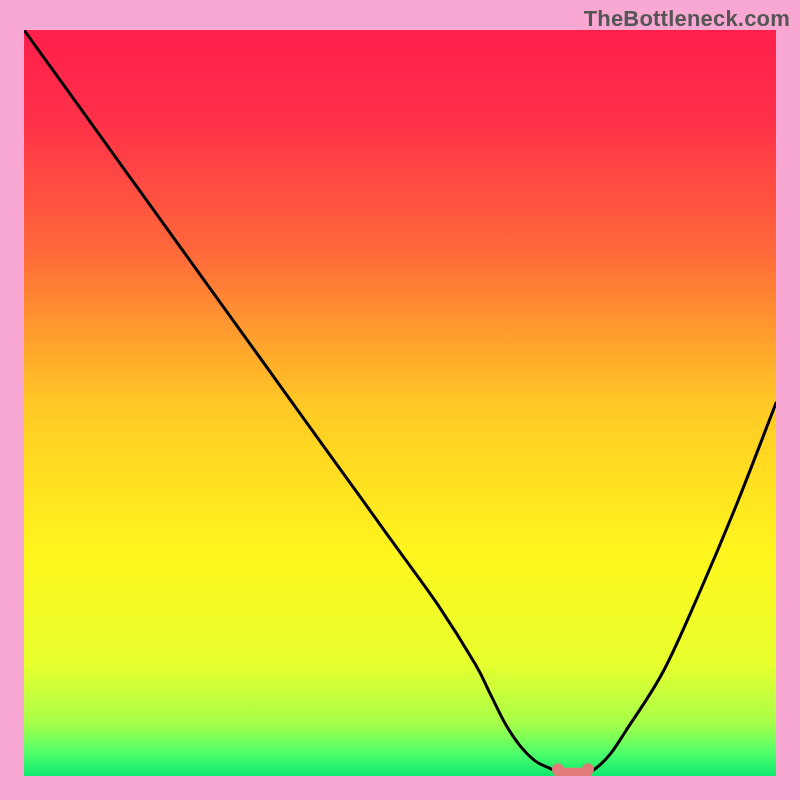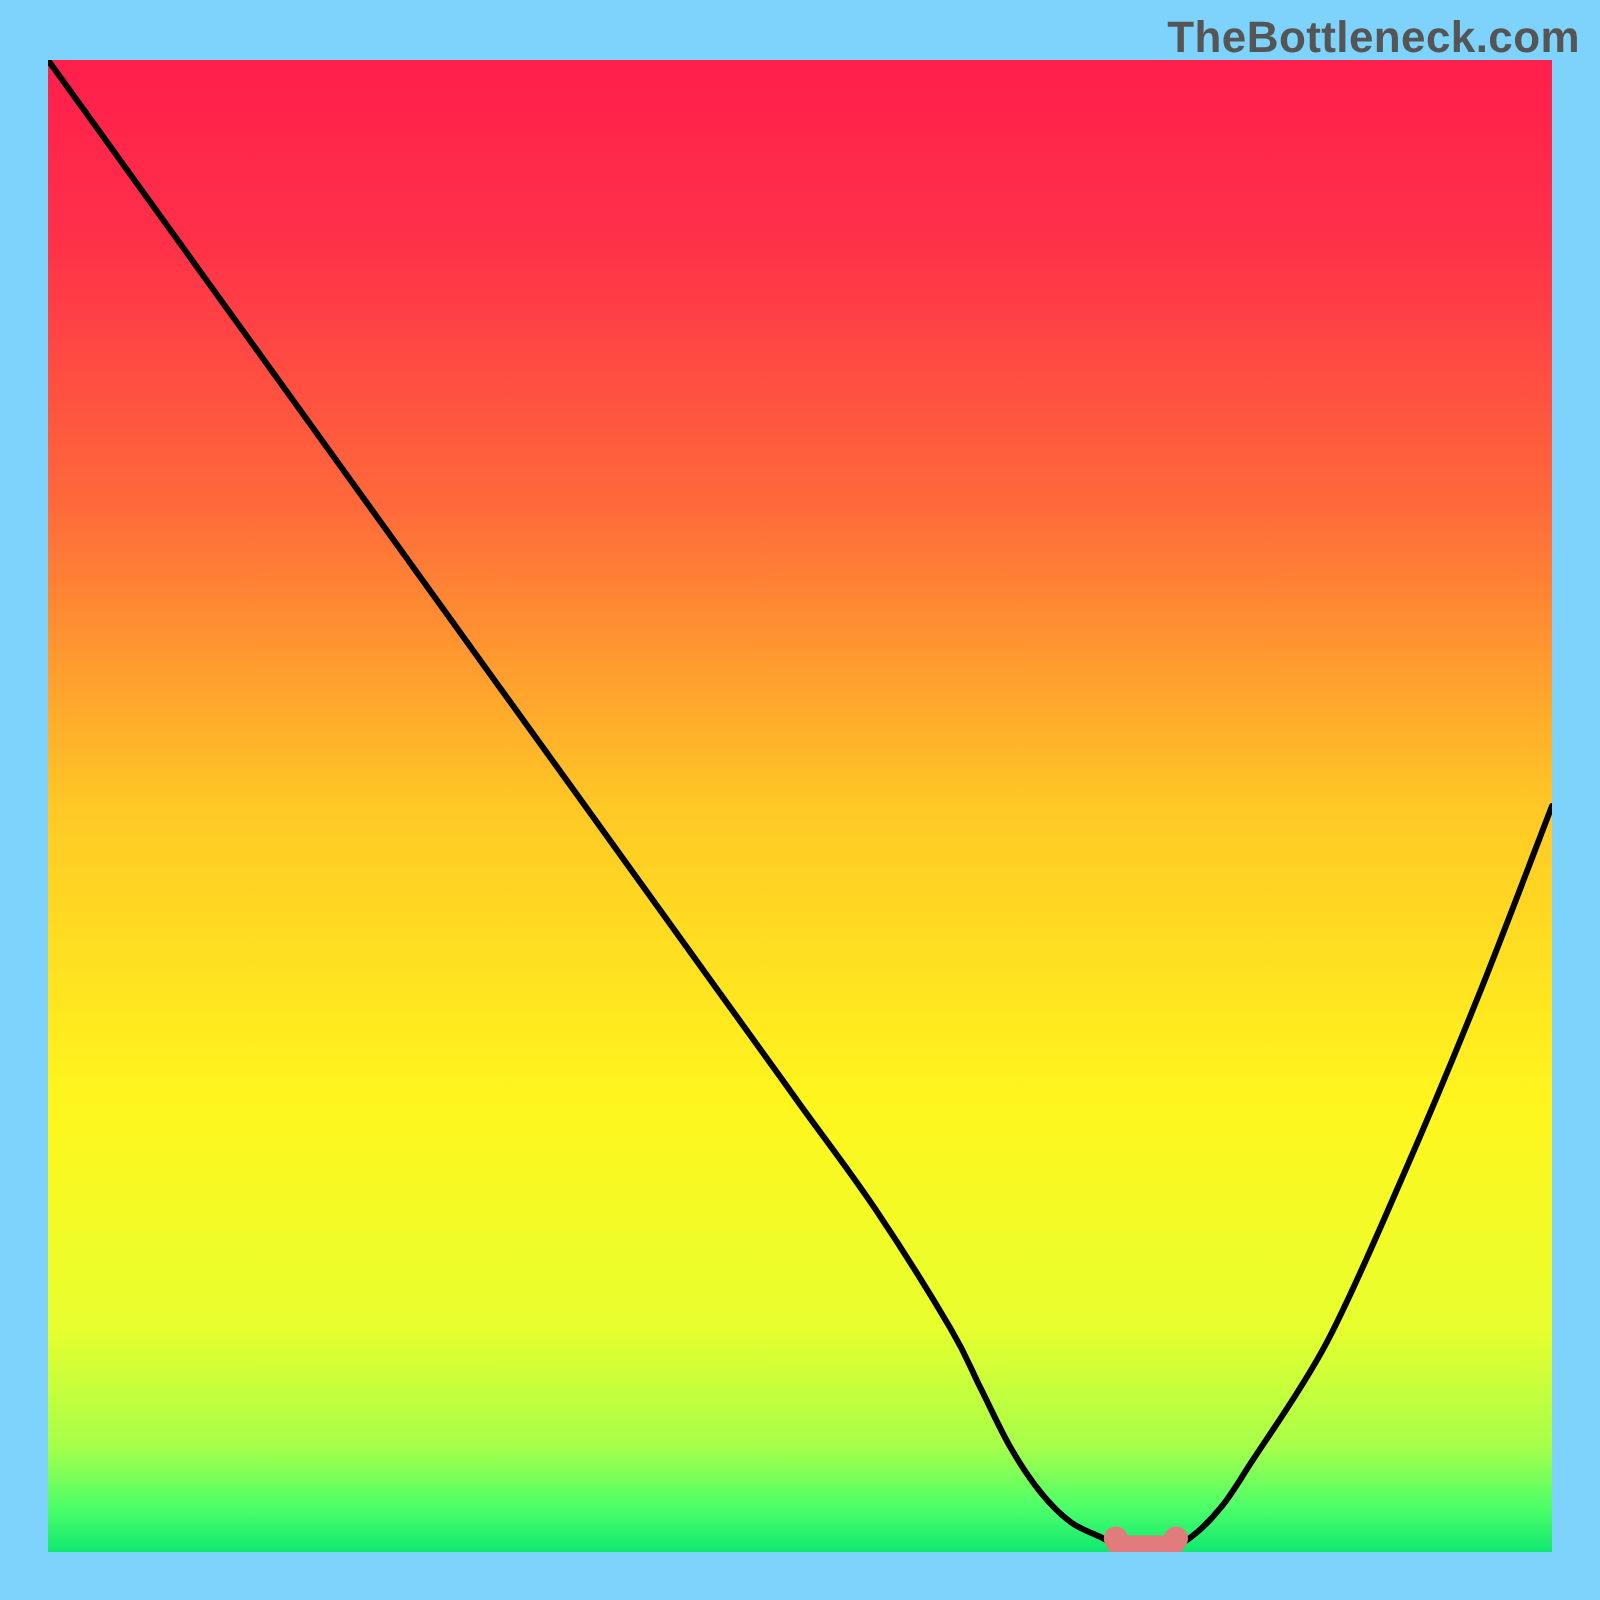--- a/index.html
+++ b/index.html
@@ -8,21 +8,21 @@
     width: 800px;
     height: 800px;
     background: #000;
     overflow: hidden;
     font-family: Arial, Helvetica, sans-serif;
   }
   .canvas {
     position: relative;
     width: 800px;
     height: 800px;
-    background: #7dd3fc;
+    background: #f9a8d4;
   }
   .watermark {
     position: absolute;
     top: 6px;
     right: 10px;
     color: #555;
     font-size: 22px;
     font-weight: 600;
     letter-spacing: 0.2px;
     z-index: 20;

